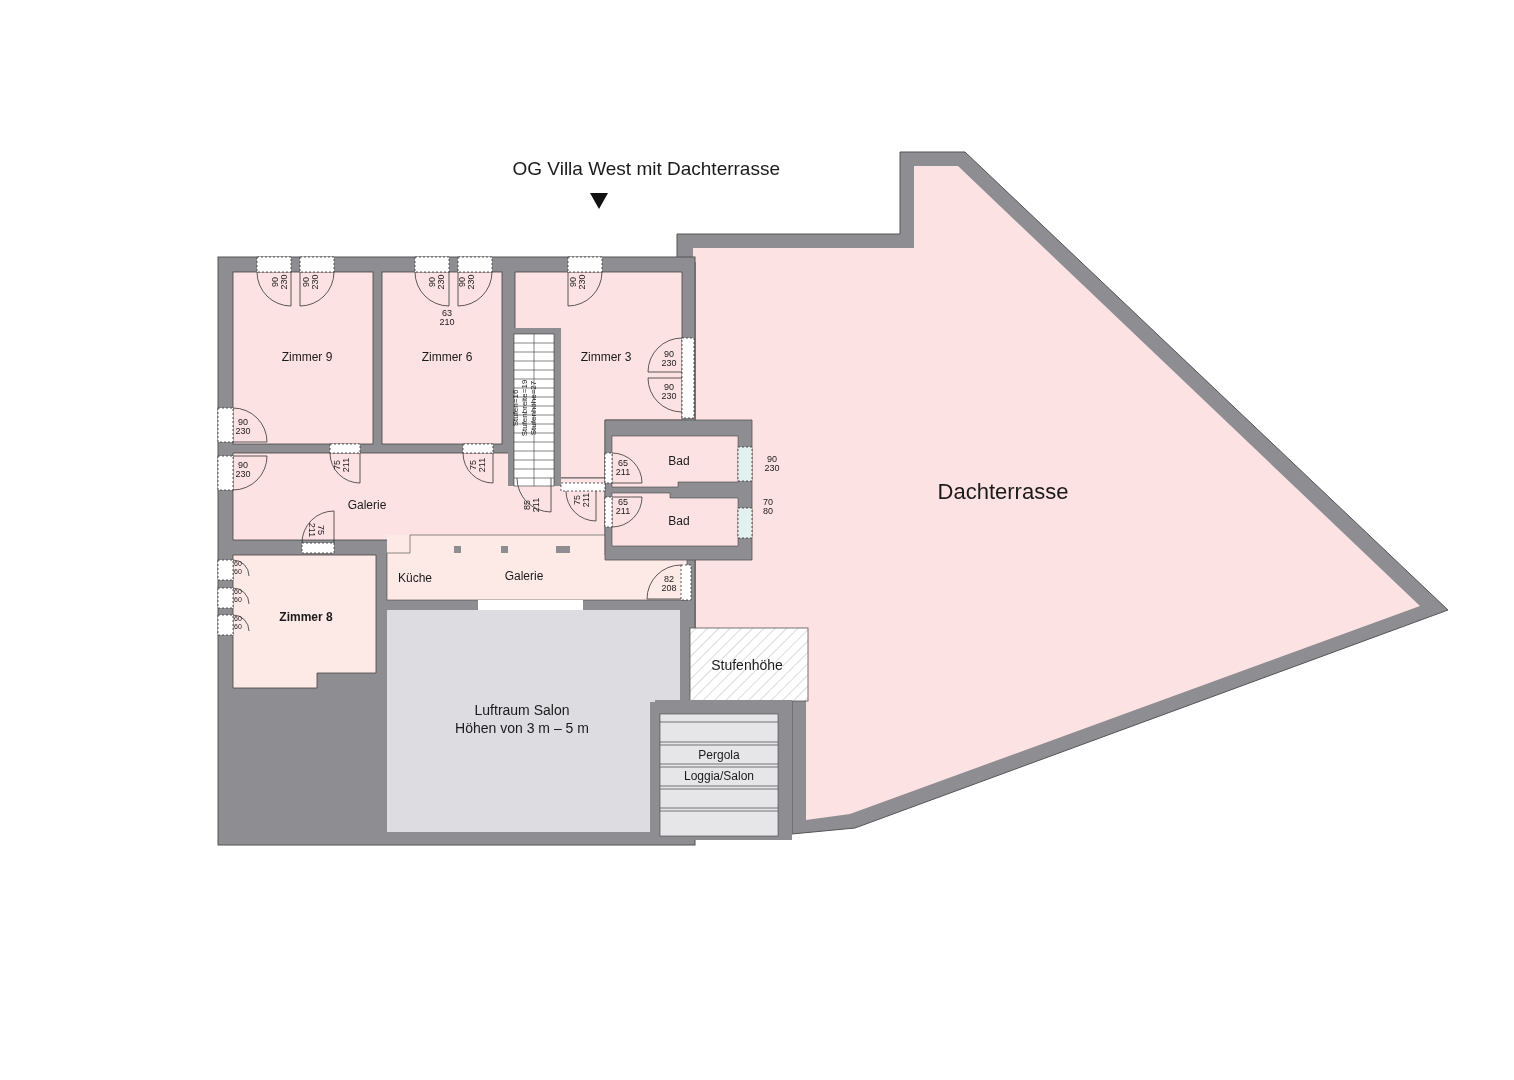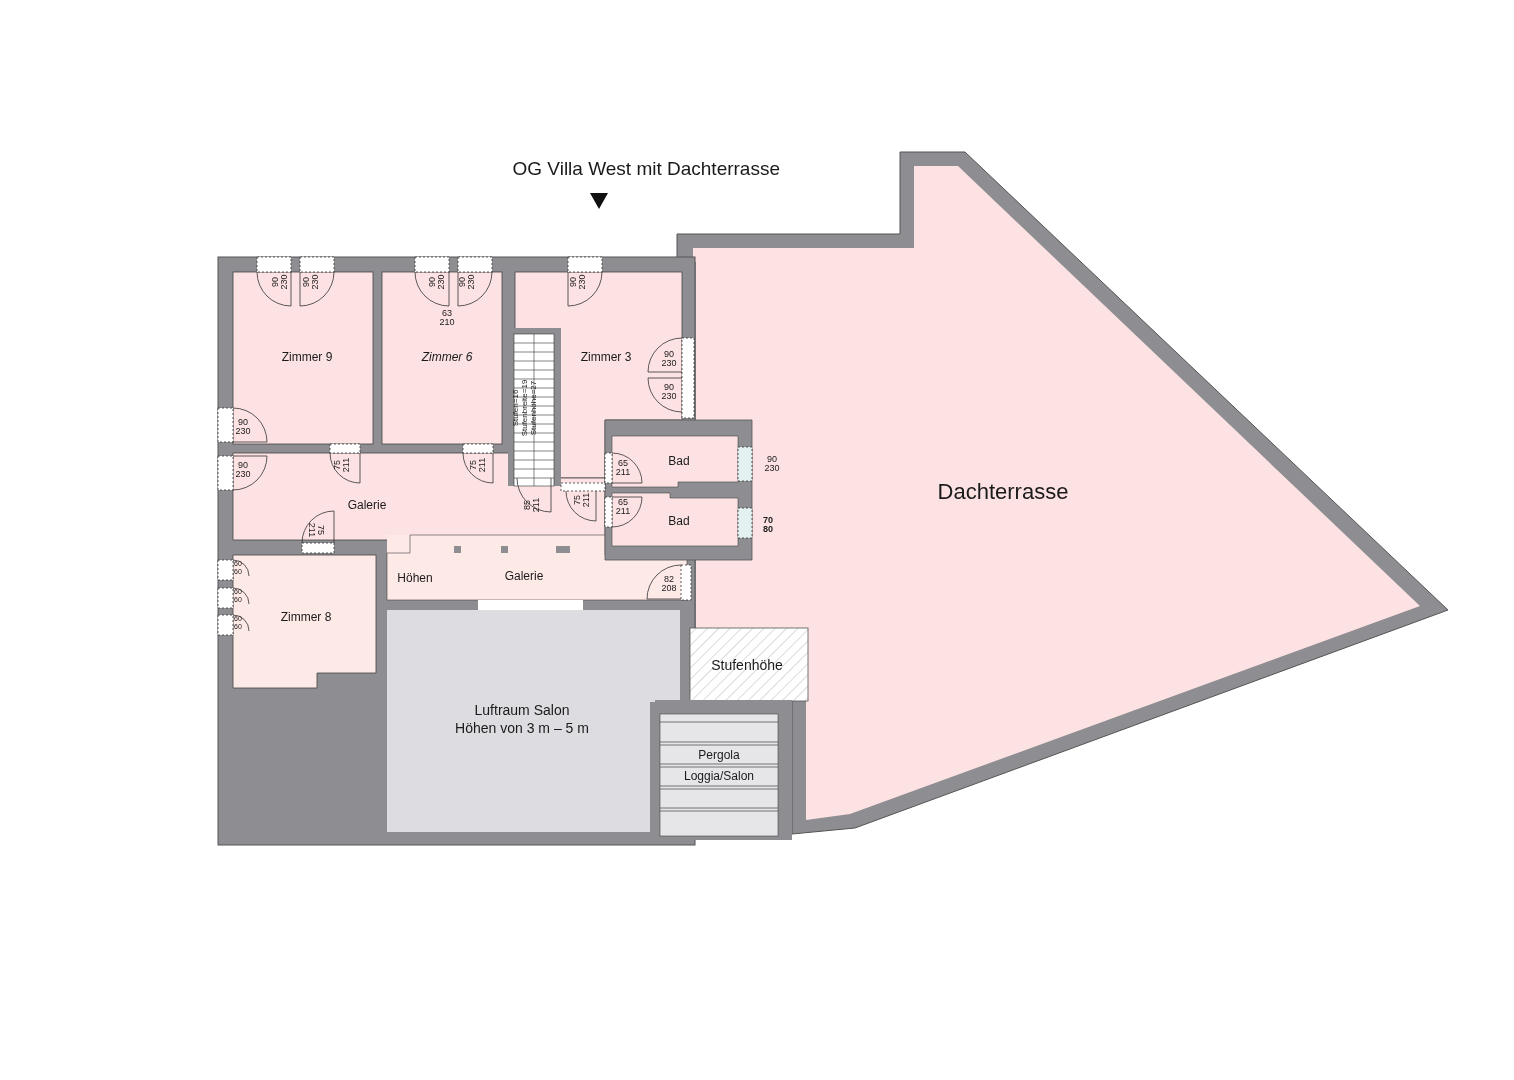--- a/index.html
+++ b/index.html
@@ -133,26 +133,26 @@
     <path d="M233,588 A16,16 0 0 1 249,604"></path>
     <rect x="218" y="615" width="15" height="20" fill="#fff" stroke-dasharray="2,2"></rect>
     <path d="M233,615 A16,16 0 0 1 249,631"></path>
   </g>
 </svg>
 
 <div class="title">OG Villa West mit Dachterrasse</div>
 <div class="arrow"></div>
 
 <div class="lbl" style="left:307px;top:357px;">Zimmer 9</div>
-<div class="lbl" style="left:447px;top:357px;font-style:italic;">Zimmer 6</div>
+<div class="lbl" style="left:447px;top:357px;">Zimmer 6</div>
 <div class="lbl" style="left:606px;top:357px;">Zimmer 3</div>
 <div class="lbl" style="left:367px;top:505px;">Galerie</div>
-<div class="lbl" style="left:415px;top:578px;">Höhen</div>
+<div class="lbl" style="left:415px;top:578px;">Küche</div>
 <div class="lbl" style="left:524px;top:576px;">Galerie</div>
-<div class="lbl" style="left:306px;top:617px;">Zimmer 8</div>
+<div class="lbl" style="left:306px;top:617px;font-weight:bold;">Zimmer 8</div>
 <div class="lbl" style="left:679px;top:461px;">Bad</div>
 <div class="lbl" style="left:679px;top:521px;">Bad</div>
 <div class="lbl big" style="left:1003px;top:492px;">Dachterrasse</div>
 <div class="lbl mid" style="left:747px;top:665px;">Stufenhöhe</div>
 <div class="lbl" style="left:719px;top:755px;">Pergola</div>
 <div class="lbl" style="left:719px;top:776px;">Loggia/Salon</div>
 <div class="lbl mid" style="left:522px;top:710px;">Luftraum Salon</div>
 <div class="lbl mid" style="left:522px;top:728px;">Höhen von 3 m – 5 m</div>
 
 <div class="stair" style="left:524px;top:408px;">
@@ -226,21 +226,21 @@
     <div>211</div>
   </div>
 <div class="dim" style="left:623px;top:507px;">
     <div>65</div>
     <div>211</div>
   </div>
 <div class="dim" style="left:772px;top:464px;">
     <div>90</div>
     <div>230</div>
   </div>
-<div class="dim" style="left:768px;top:525px;font-weight:bold;">
+<div class="dim" style="left:768px;top:507px;">
     <div>70</div>
     <div>80</div>
   </div>
 <div class="dim" style="left:669px;top:584px;">
     <div>82</div>
     <div>208</div>
   </div>
 <div class="dim" style="left:238px;top:568px;font-size:7px;line-height:8px;">
     <div>60</div>
     <div>60</div>

